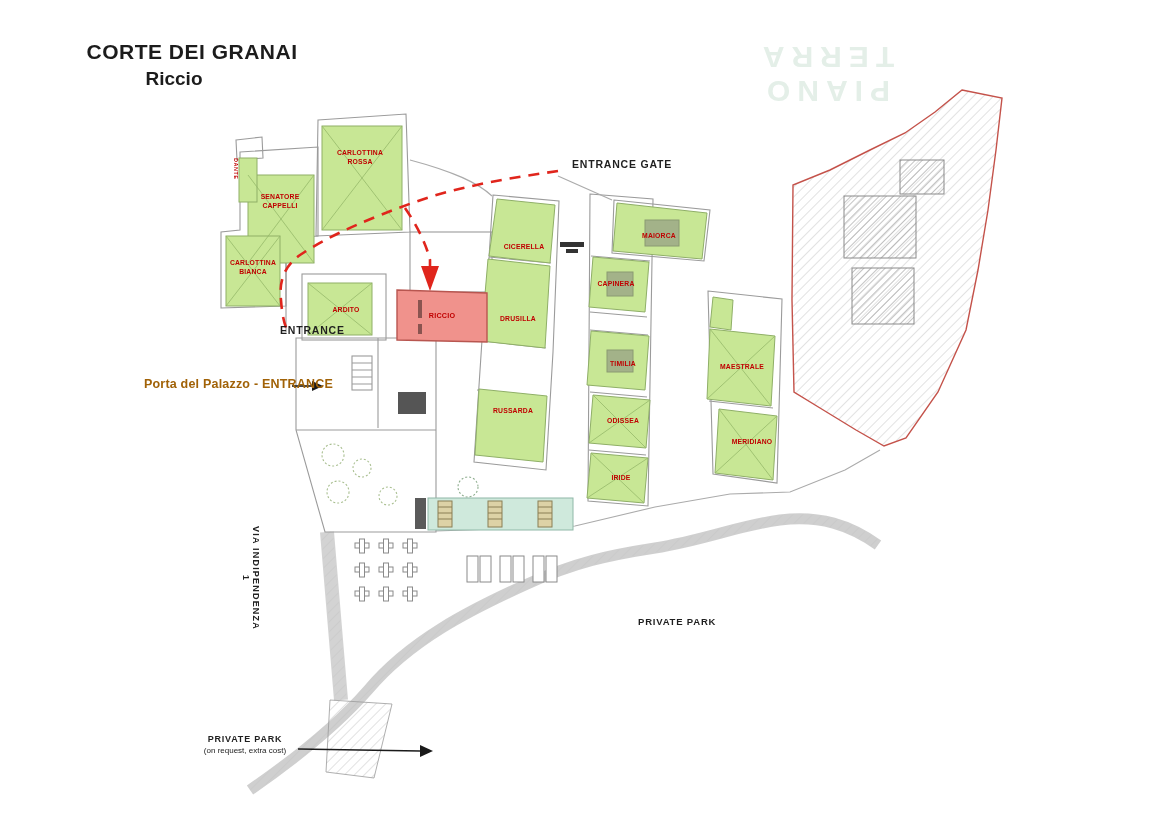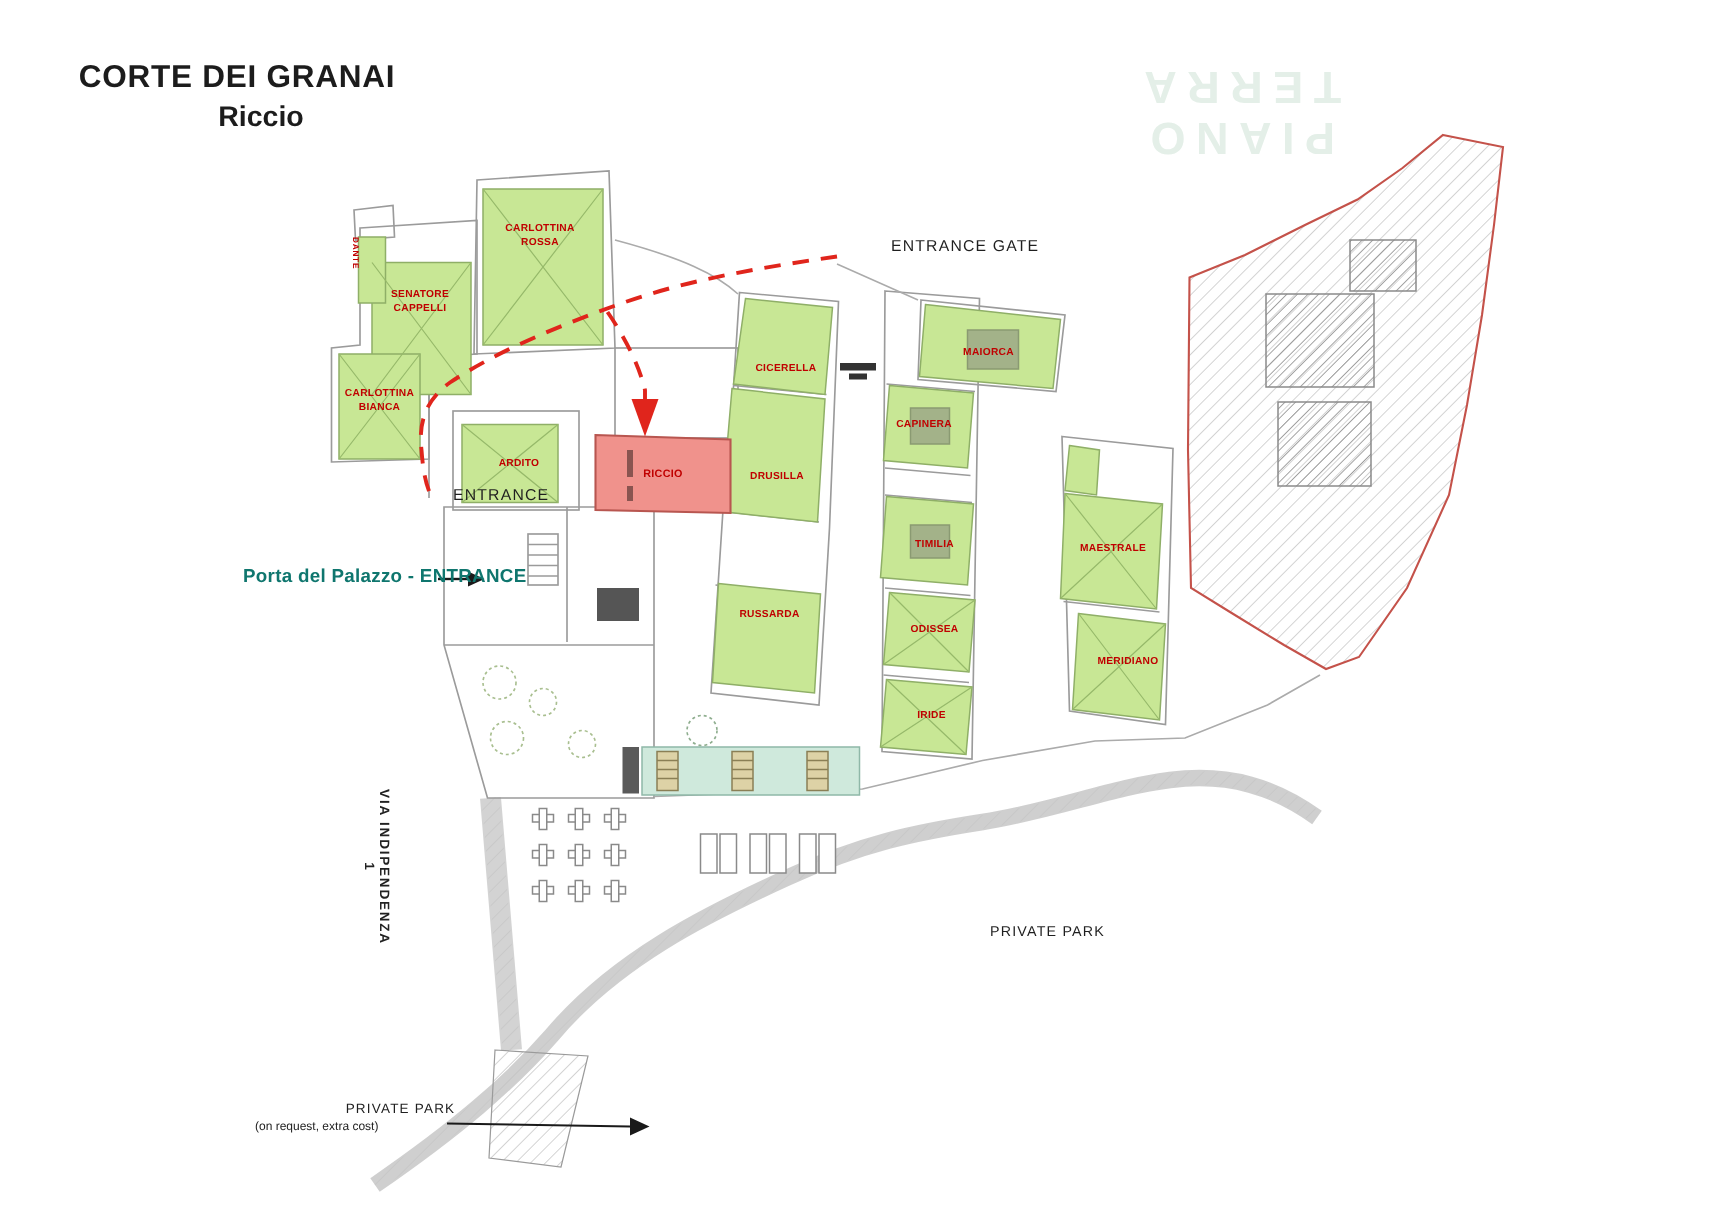--- a/index.html
+++ b/index.html
@@ -1,36 +1,36 @@
 <!DOCTYPE html>
 <html><head>
 <meta charset="utf-8">
 <style>
   html,body{margin:0;padding:0;background:#ffffff;}
   #stage{position:relative;width:1152px;height:814px;background:#ffffff;overflow:hidden;
          font-family:"Liberation Sans",sans-serif;}
   #plan-svg{position:absolute;left:0;top:0;}
   .abs{position:absolute;}
-  .ttl1{left:28px;top:40px;width:260px;text-align:center;font-size:21px;font-weight:800;
+  .ttl1{left:62px;top:40px;width:260px;text-align:center;font-size:21px;font-weight:800;
         letter-spacing:.5px;color:#1c1c1c;}
   .ttl2{left:44px;top:68px;width:260px;text-align:center;font-size:19px;font-weight:800;color:#1c1c1c;}
   .wm{left:690px;top:40px;width:270px;text-align:center;font-size:30px;font-weight:700;
       letter-spacing:7px;color:#e4efe8;transform:rotate(180deg);}
   .unit-lbl{transform:translate(-50%,-50%);text-align:center;font-size:6.8px;font-weight:700;
             color:#c00000;line-height:1.3;letter-spacing:.2px;white-space:pre-line;}
   .unit-lbl.hl{font-size:7.2px;}
-  .blk{color:#1f1f1f;font-weight:400;letter-spacing:.8px;margin-left:22px;}
+  .blk{color:#1f1f1f;font-weight:700;letter-spacing:.8px;}
   .lbl-entrance{left:236px;top:324px;font-size:10.5px;padding-left:44px;}
   .lbl-gate{left:572px;top:158px;font-size:10.5px;}
-  .lbl-porta{left:162px;top:377px;font-size:12.5px;font-weight:700;color:#0f766e;letter-spacing:.2px;}
+  .lbl-porta{left:144px;top:377px;font-size:12.5px;font-weight:700;color:#a16207;letter-spacing:.2px;}
   .lbl-via{left:196px;top:568px;width:110px;text-align:center;font-size:9px;font-weight:700;
            letter-spacing:1.2px;color:#222;transform:rotate(90deg);}
   .lbl-park{left:638px;top:616px;font-size:9.5px;}
   .lbl-pp1{left:180px;top:734px;width:130px;text-align:center;font-size:9px;}
-  .lbl-pp2{left:170px;top:746px;width:150px;font-size:8px;font-weight:400;color:#222;}
+  .lbl-pp2{left:170px;top:746px;width:150px;text-align:center;font-size:8px;font-weight:400;color:#222;}
   .lbl-dante{left:239px;top:158px;font-size:5.5px;font-weight:700;color:#c00000;
              transform:rotate(90deg);transform-origin:left top;letter-spacing:.5px;}
 </style>
 </head>
 <body>
 
 <div id="stage">
 
   <svg id="plan-svg" width="1152" height="814" viewBox="0 0 1152 814">
     <defs>

